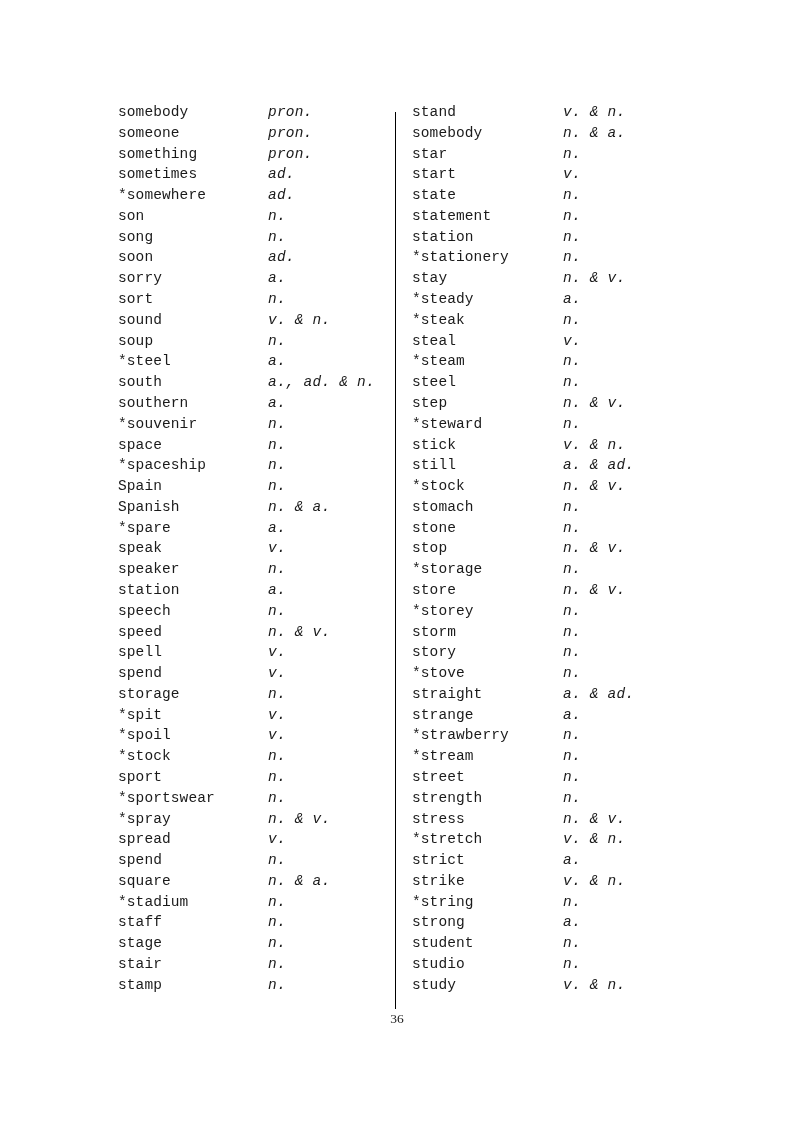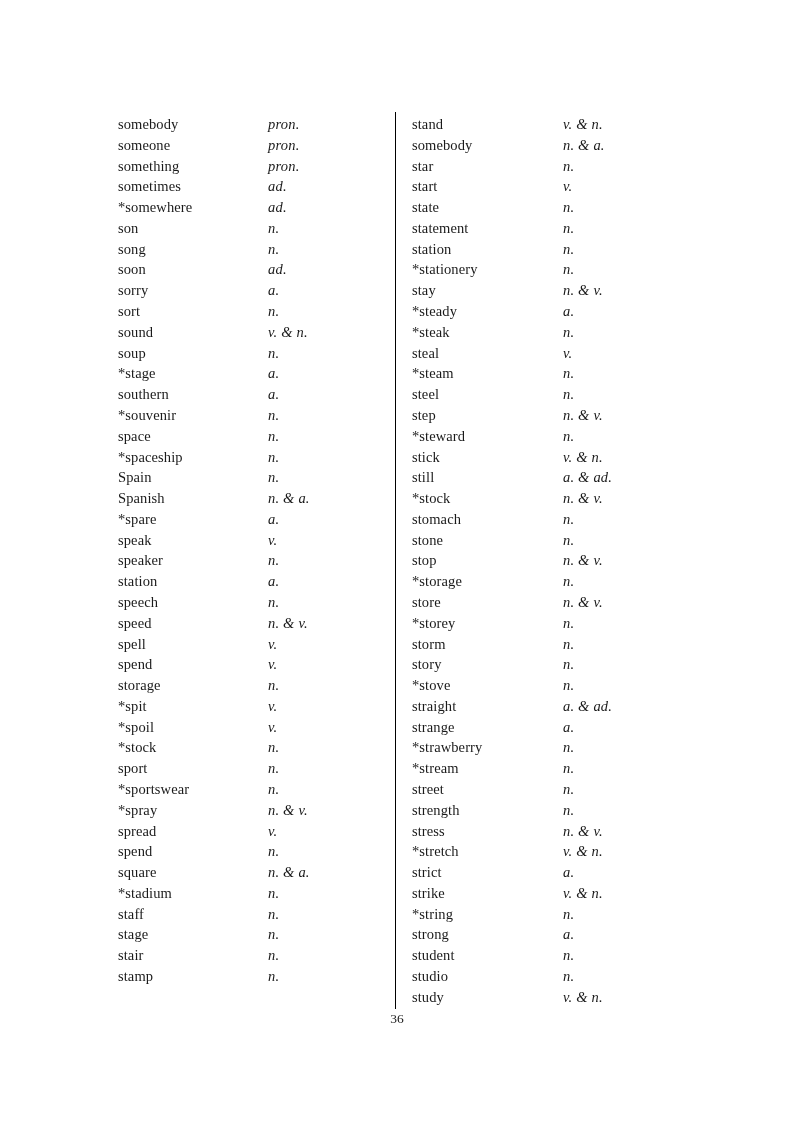--- a/index.html
+++ b/index.html
@@ -12,21 +12,22 @@
     color: #1a1a1a;
     overflow: hidden;
   }
   .page {
     position: absolute;
     inset: 0;
     background: #ffffff;
   }
   .col {
     position: absolute;
-    top: 114px;
+    top: 102px;
+    font-family: Liberation Mono, monospace;
   }
   #col-left  { left: 118px; width: 270px; }
   #col-right { left: 412px; width: 270px; }
   .entry-row {
     display: flex;
     align-items: baseline;
     height: 20.79px;
     font-size: 14.5px;
     line-height: 20.79px;
     white-space: nowrap;
@@ -106,22 +107,26 @@
       </div>
       <div class="entry-row">
         <span class="word">sound</span>
         <span class="pos">v. &amp; n.</span>
       </div>
       <div class="entry-row">
         <span class="word">soup</span>
         <span class="pos">n.</span>
       </div>
       <div class="entry-row">
-        <span class="word">*stage</span>
-        <span class="pos">a.</span>
+        <span class="word">*steel</span>
+        <span class="pos">a.</span>
+      </div>
+      <div class="entry-row">
+        <span class="word">south</span>
+        <span class="pos">a.,  ad. &amp; n.</span>
       </div>
       <div class="entry-row">
         <span class="word">southern</span>
         <span class="pos">a.</span>
       </div>
       <div class="entry-row">
         <span class="word">*souvenir</span>
         <span class="pos">n.</span>
       </div>
       <div class="entry-row">

